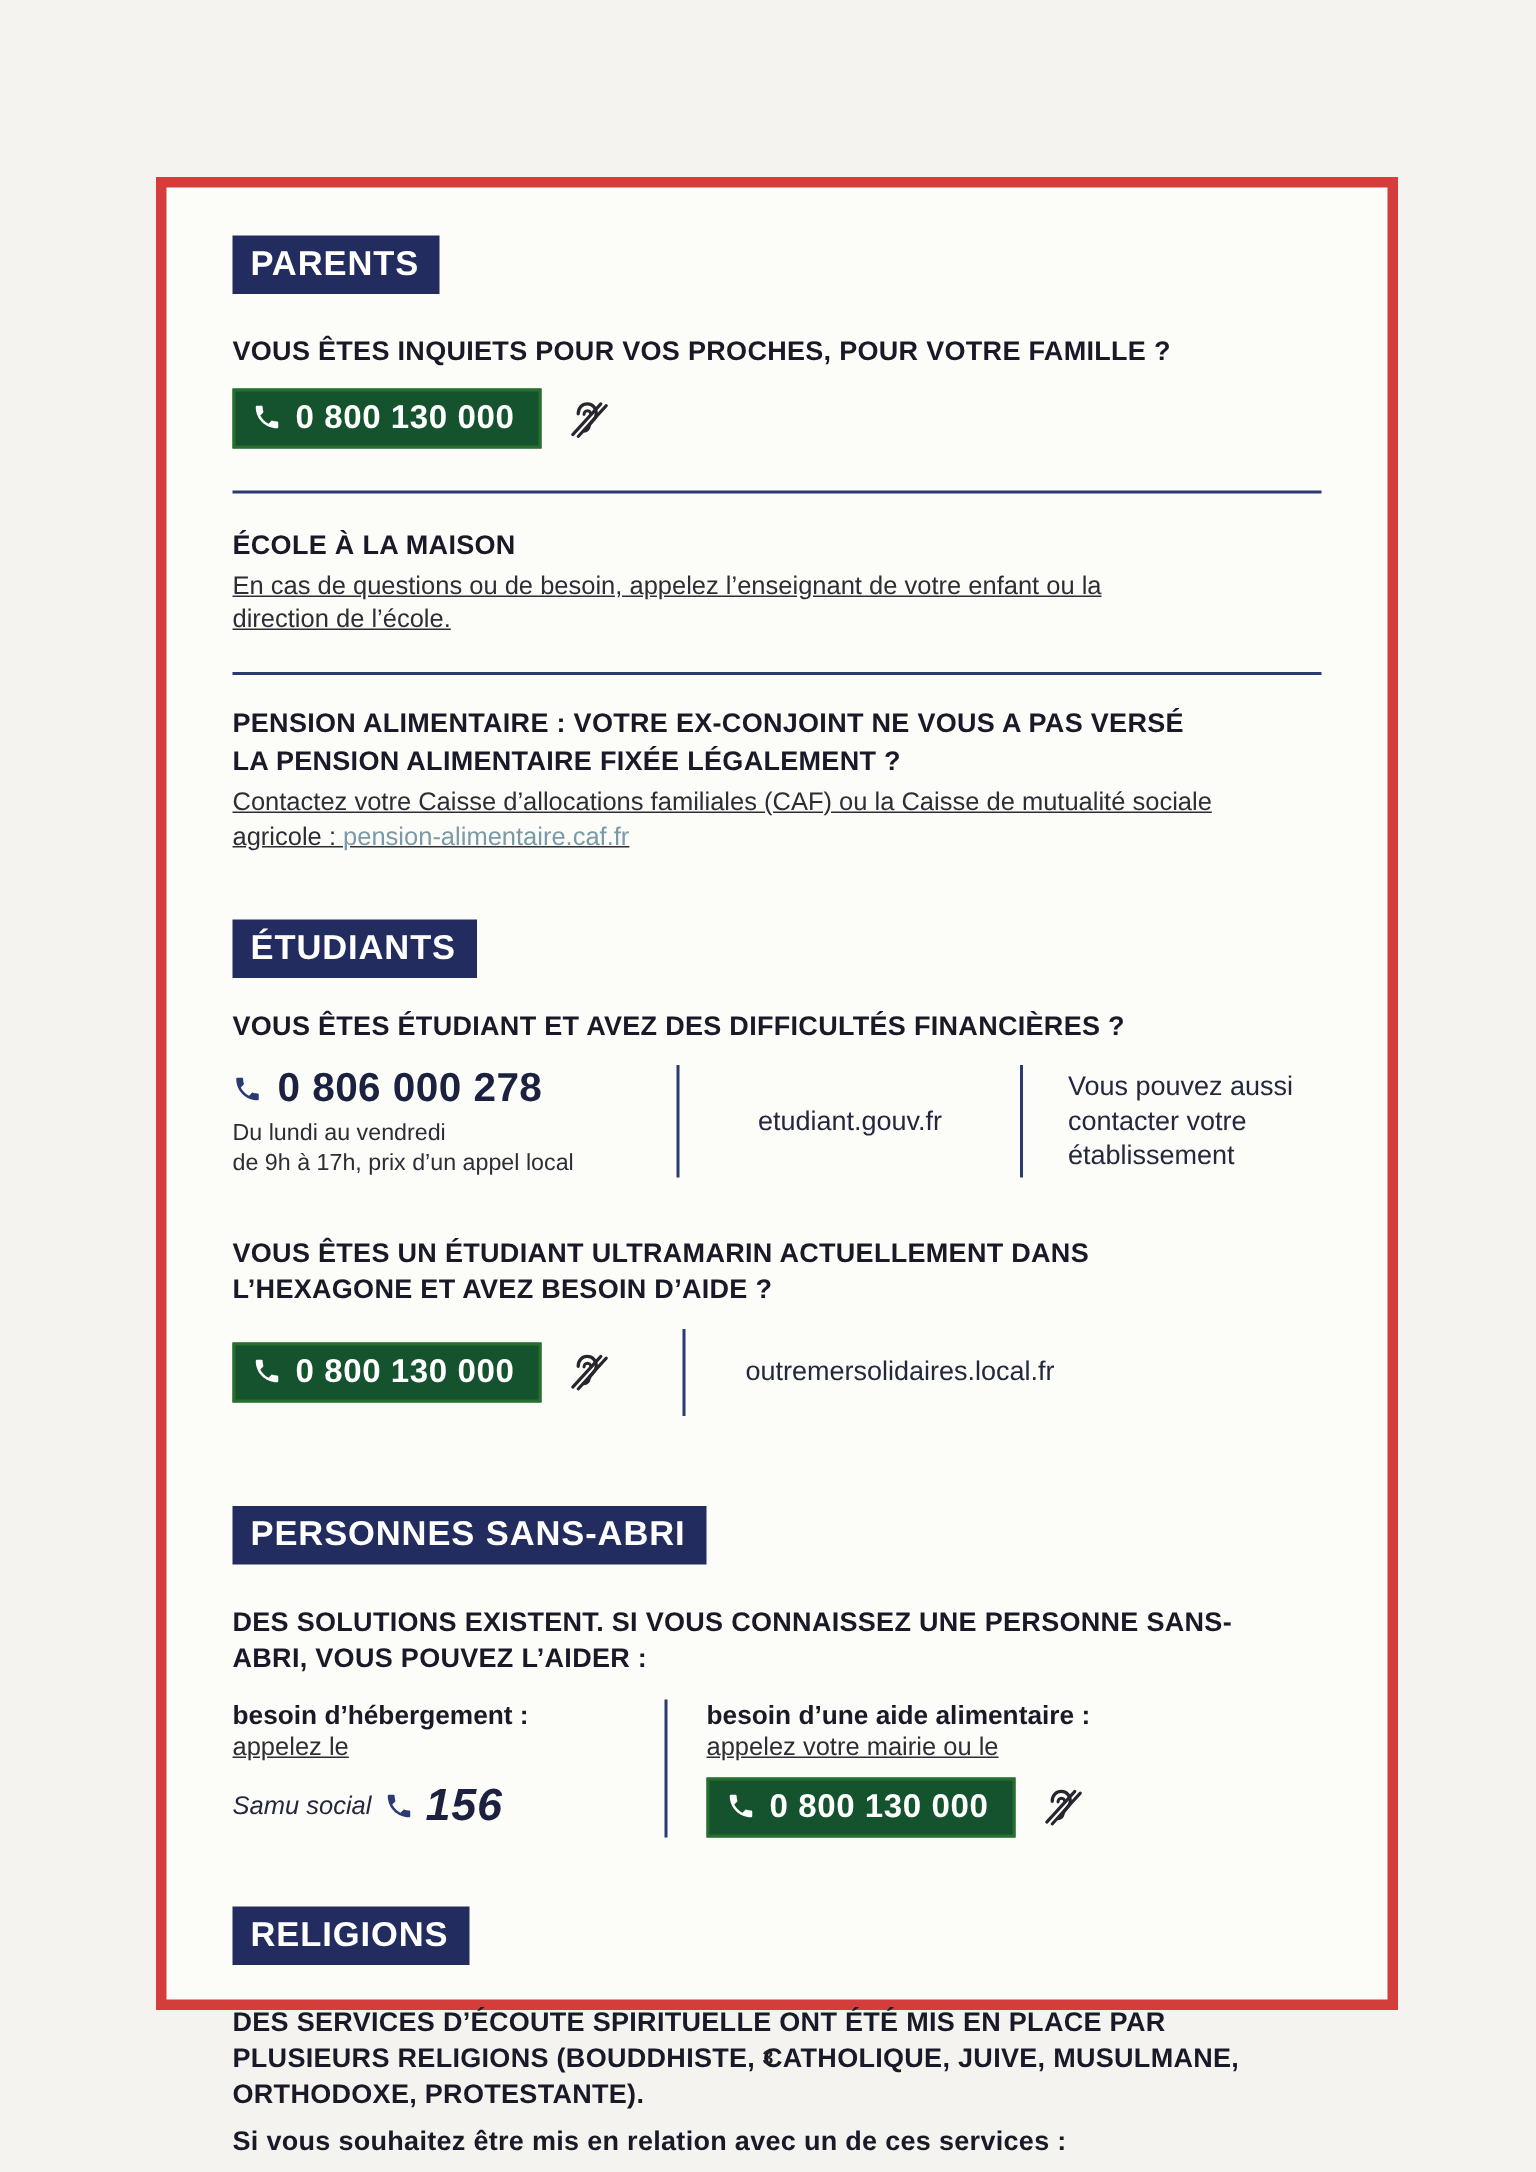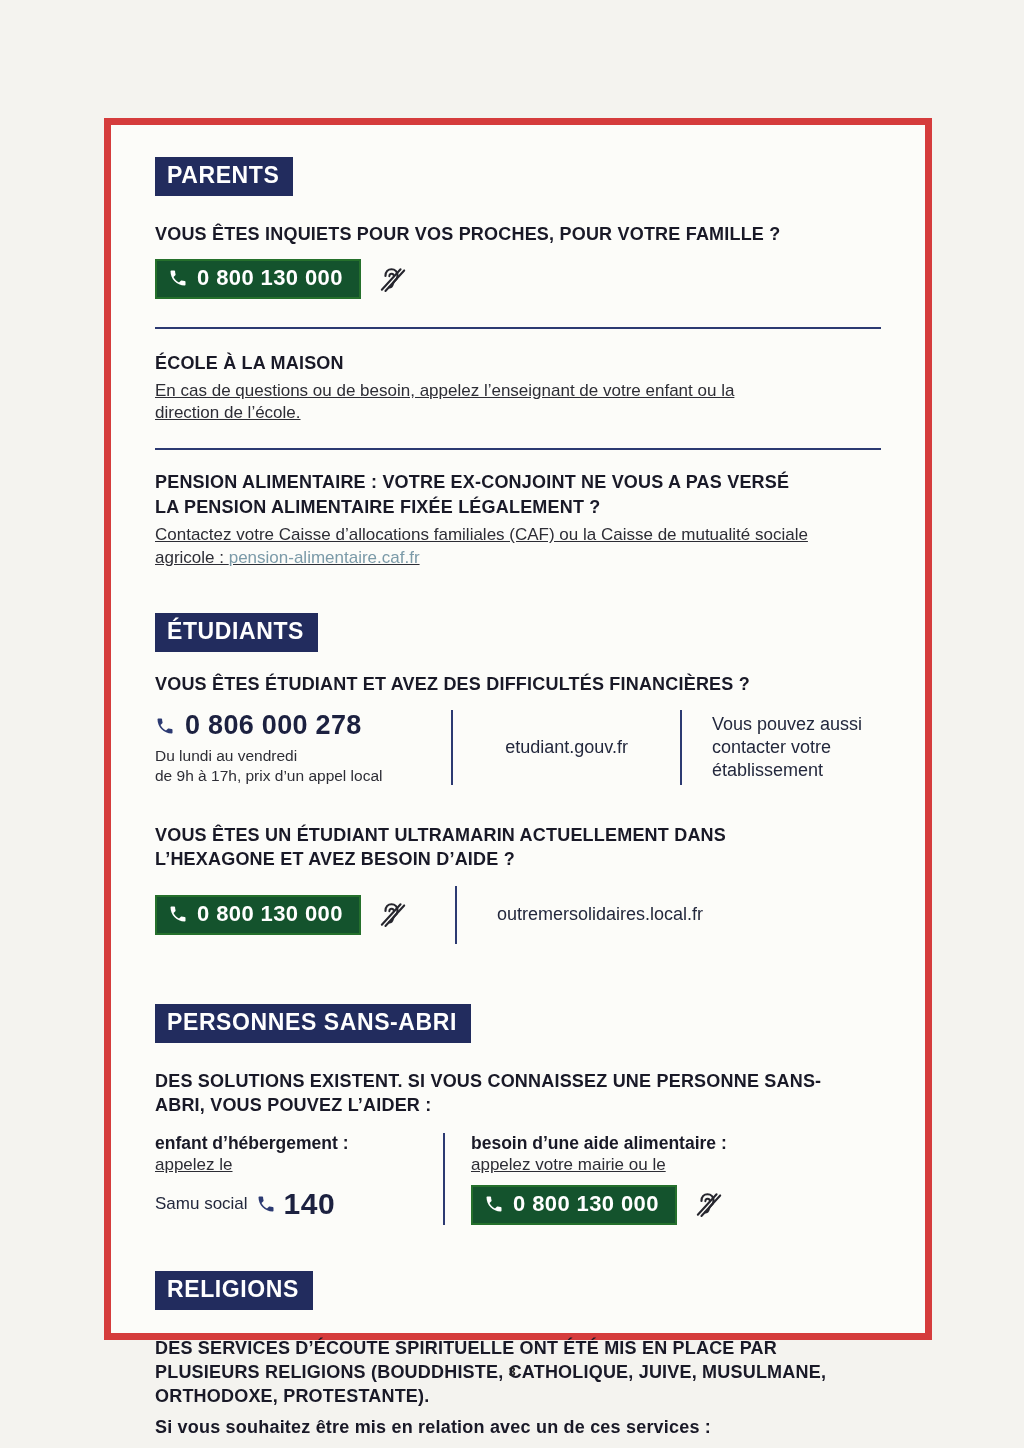--- a/index.html
+++ b/index.html
@@ -83,21 +83,21 @@
   .small-note { font-size:15.5px; line-height:1.25; color:#2d2d35; }
 
   .vbar { width:2px; background:#2c3a72; align-self:stretch; }
 
   .cols { display:flex; }
 
   .site-text { font-size:18px; color:#23283d; }
 
   .col-head { font-weight:bold; font-size:17.5px; color:#191927; }
 
-  .samu-row { display:flex; align-items:center; gap:8px; margin-top:10px; }
+  .samu-row { display:flex; align-items:center; gap:8px; margin-top:10px;font-style:italic; }
   .samu-label { font-size:17px; color:#23283d; }
   .samu-num { font-weight:bold; font-size:30px; color:#1c2140; letter-spacing:0.5px; }
 
   .page-num {
     position:absolute; left:0; right:0; top:1364px;
     text-align:center;
     font-size:13px; font-weight:bold; color:#222;
   }
 </style>
 </head>
@@ -205,30 +205,30 @@
 
     
     <div class="section-label" style="margin-top:60px;">
       <span>PERSONNES SANS-ABRI</span>
     </div>
 
     <div class="q" style="margin-top:26px; max-width:680px;">DES SOLUTIONS EXISTENT. SI VOUS CONNAISSEZ UNE PERSONNE SANS-ABRI, VOUS POUVEZ L’AIDER :</div>
 
     <div class="cols" style="margin-top:16px;">
       <div style="width:288px;">
-        <div class="col-head">enfant d’hébergement :</div>
+        <div class="col-head">besoin d’hébergement :</div>
         <div class="body-text">appelez le</div>
         <div class="samu-row">
           <span class="samu-label">Samu social</span>
           <span class="ph icon-slot" style="color:#2c3a72; display:inline-flex;">
   <svg viewBox="0 0 24 24" width="20" height="20" fill="currentColor" aria-hidden="true">
     <path d="M6.62 10.79c1.44 2.83 3.76 5.14 6.59 6.59l2.2-2.2c.27-.27.67-.36 1.02-.24 1.12.37 2.33.57 3.57.57.55 0 1 .45 1 1V20c0 .55-.45 1-1 1-9.39 0-17-7.61-17-17 0-.55.45-1 1-1h3.5c.55 0 1 .45 1 1 0 1.25.2 2.45.57 3.57.11.35.03.74-.25 1.02l-2.2 2.2z"></path>
   </svg>
 </span>
-          <span class="samu-num">140</span>
+          <span class="samu-num">156</span>
         </div>
       </div>
       <div class="vbar"></div>
       <div style="padding-left:26px;">
         <div class="col-head">besoin d’une aide alimentaire :</div>
         <div class="body-text">appelez votre mairie ou le</div>
         <div class="btn-row" style="margin-top:8px;">
           <span class="green-btn">
             <span class="icon-slot" style="display: inline-flex;">
   <svg viewBox="0 0 24 24" width="20" height="20" fill="currentColor" aria-hidden="true">

